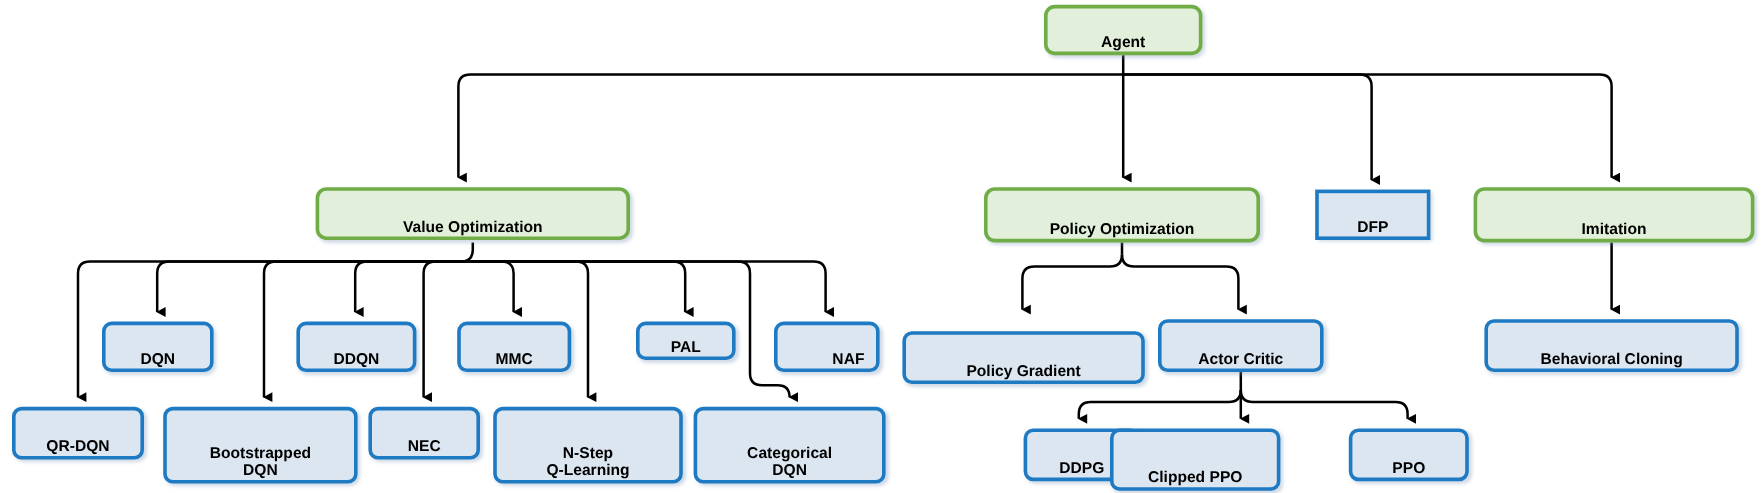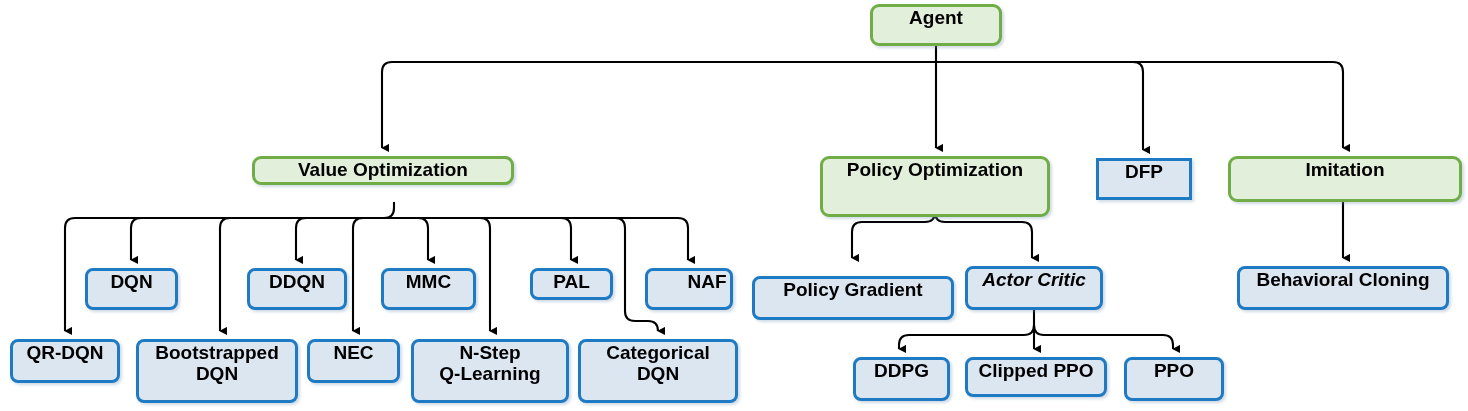--- a/index.html
+++ b/index.html
@@ -8,24 +8,24 @@
     background:#ffffff;
     font-family:"Liberation Sans", sans-serif;
     overflow:hidden;
   }
   #canvas{position:relative;width:1468px;height:411px;}
   svg.links{position:absolute;left:0;top:0;width:1468px;height:411px;pointer-events:none;}
 
   .node{
     position:absolute;
     box-sizing:border-box;
-    display:flex;align-items:flex-start;justify-content:center;
+    display:flex;align-items:flex-end;justify-content:center;
     text-align:center;
     font-weight:bold;
-    font-size:19px;
+    font-size:13px;
     color:#000000;
     line-height:1.12;
     border-style:solid;
     border-width:3px;
     box-shadow:2px 2px 3px rgba(120,150,180,0.35);
   }
   .node .lbl{display:block;white-space:pre-line;}
   .green{
     background:#e2efda;
     border-color:#70ad47;
@@ -78,25 +78,25 @@
       <path d="M1034,325 Q1034,335 1044,335 L1163,335 Q1173,335 1173,345 L1173,349" marker-end="url(#ah)"></path>
 
       <path d="M1343,202 L1343,258" marker-end="url(#ah)"></path>
     </g>
   </svg>
 
   <div class="node green" style="left:870px;top:4px;width:132px;height:42px;">
     <span class="lbl">Agent</span>
   </div>
 
-  <div class="node green" style="left:252px;top:156px;width:262px;height:29px;">
+  <div class="node green" style="left:263px;top:156px;width:262px;height:44px;">
     <span class="lbl">Value Optimization</span>
   </div>
 
-  <div class="node green" style="left:820px;top:156px;width:230px;height:61px;">
+  <div class="node green" style="left:820px;top:156px;width:230px;height:46px;">
     <span class="lbl">Policy Optimization</span>
   </div>
 
   <div class="node blue sharp" style="left:1096px;top:158px;width:96px;height:42px;">
     <span class="lbl">DFP</span>
   </div>
 
   <div class="node green" style="left:1228px;top:156px;width:234px;height:46px;">
     <span class="lbl">Imitation</span>
   </div>
@@ -118,21 +118,21 @@
   </div>
 
   <div class="node blue" style="left:645px;top:268px;width:88px;height:42px;padding-left:36px;">
     <span class="lbl">NAF</span>
   </div>
 
   <div class="node blue" style="left:752px;top:276px;width:202px;height:44px;">
     <span class="lbl">Policy Gradient</span>
   </div>
 
-  <div class="node blue" style="left:965px;top:266px;width:138px;height:44px;font-style:italic;">
+  <div class="node blue" style="left:965px;top:266px;width:138px;height:44px;">
     <span class="lbl">Actor Critic</span>
   </div>
 
   <div class="node blue" style="left:1237px;top:266px;width:212px;height:44px;">
     <span class="lbl">Behavioral Cloning</span>
   </div>
 
   <div class="node blue" style="left:10px;top:339px;width:110px;height:44px;">
     <span class="lbl">QR-DQN</span>
   </div>
@@ -153,21 +153,21 @@
 
   <div class="node blue" style="left:578px;top:339px;width:160px;height:64px;">
     <span class="lbl">Categorical
 DQN</span>
   </div>
 
   <div class="node blue" style="left:853px;top:357px;width:97px;height:44px;">
     <span class="lbl">DDPG</span>
   </div>
 
-  <div class="node blue" style="left:965px;top:357px;width:142px;height:40px;">
+  <div class="node blue" style="left:925px;top:357px;width:142px;height:52px;">
     <span class="lbl">Clipped PPO</span>
   </div>
 
   <div class="node blue" style="left:1124px;top:357px;width:100px;height:44px;">
     <span class="lbl">PPO</span>
   </div>
 
 </div>
 
 </body></html>

